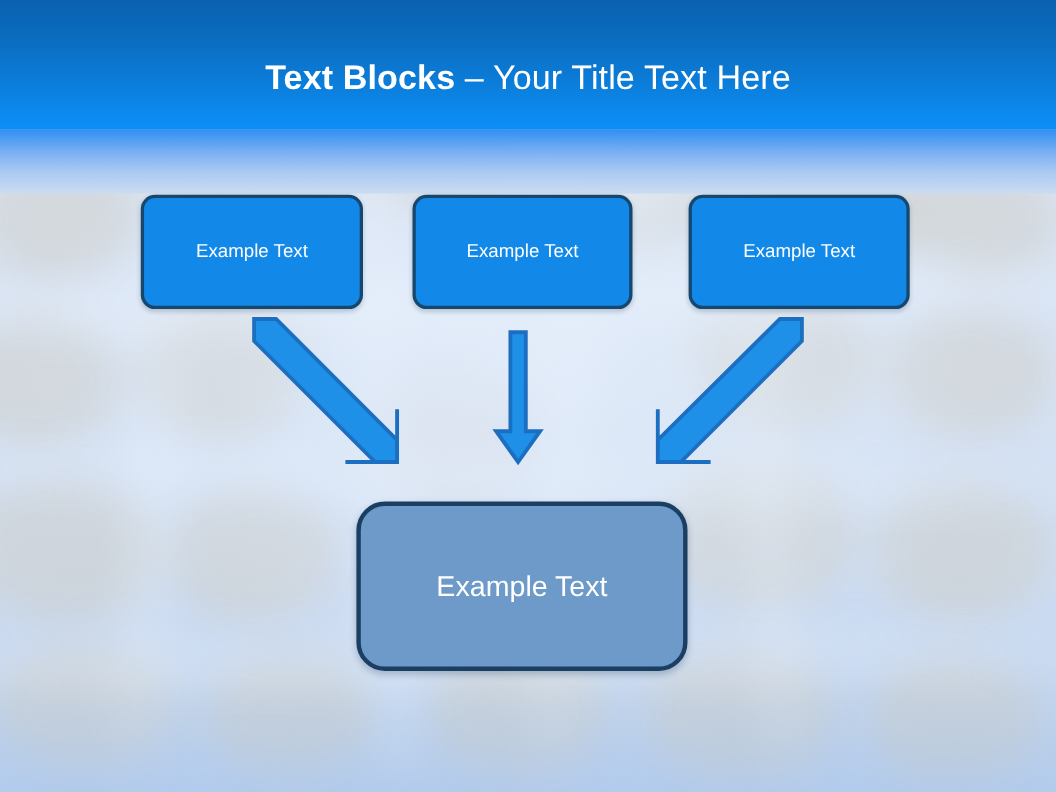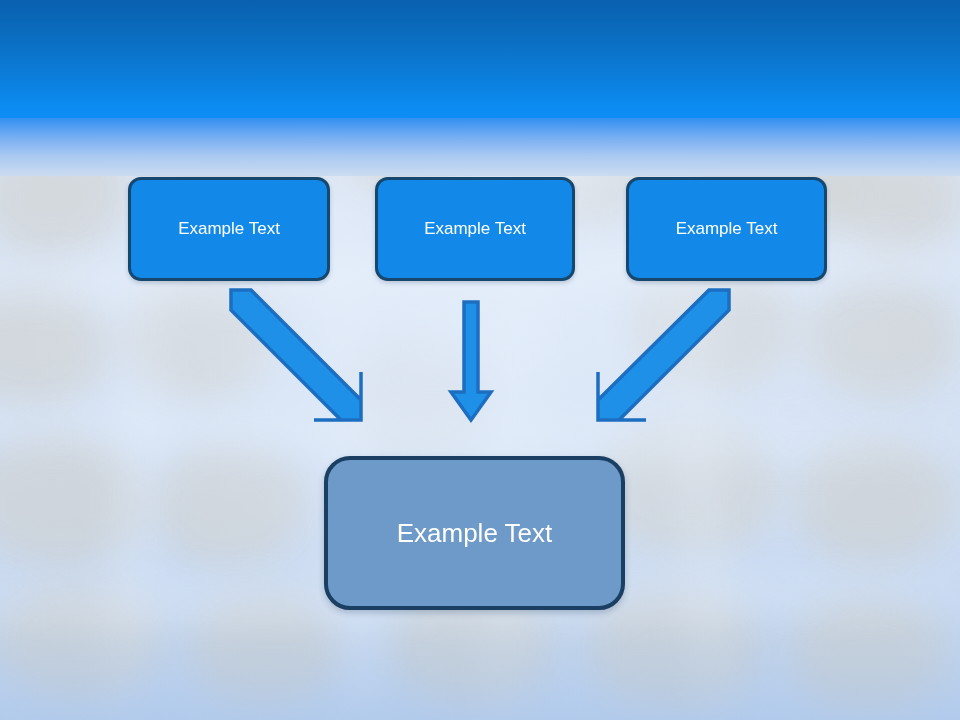--- a/index.html
+++ b/index.html
@@ -206,20 +206,23 @@
     <div class="vein" style="left:545px; top:130px; width:22px; height:640px; border-radius:50%; transform:rotate(3deg); opacity:0.5;"></div>
     <div class="vein" style="left:722px; top:140px; width:24px; height:620px; border-radius:50%; transform:rotate(-4deg); opacity:0.5;"></div>
     <div class="vein" style="left:470px; top:120px; width:200px; height:130px; border-radius:50%; opacity:0.5;"></div>
   </div>
 
   <div class="bg-vignette"></div>
 
   <div class="header-band"></div>
   <div class="header-fade"></div>
 
+  <div class="slide-title">
+    <span class="t-bold">Text Blocks</span><span class="t-reg"> – </span><span class="t-reg">Your Title Text Here</span>
+  </div>
 
   <svg class="arrows" viewBox="0 0 960 720">
 
     <polygon class="arrow-shape" points="231,290 251,290 251,290 361,400 361,372 361,420 314,420 341,420 231,310"></polygon>
 
     <polygon class="arrow-shape" points="464,302 478,302 478,392 491,392 471,420 451,392 464,392"></polygon>
 
     <polygon class="arrow-shape" points="709,290 729,290 729,310 619,420 646,420 598,420 598,372 598,400"></polygon>
   </svg>
 

